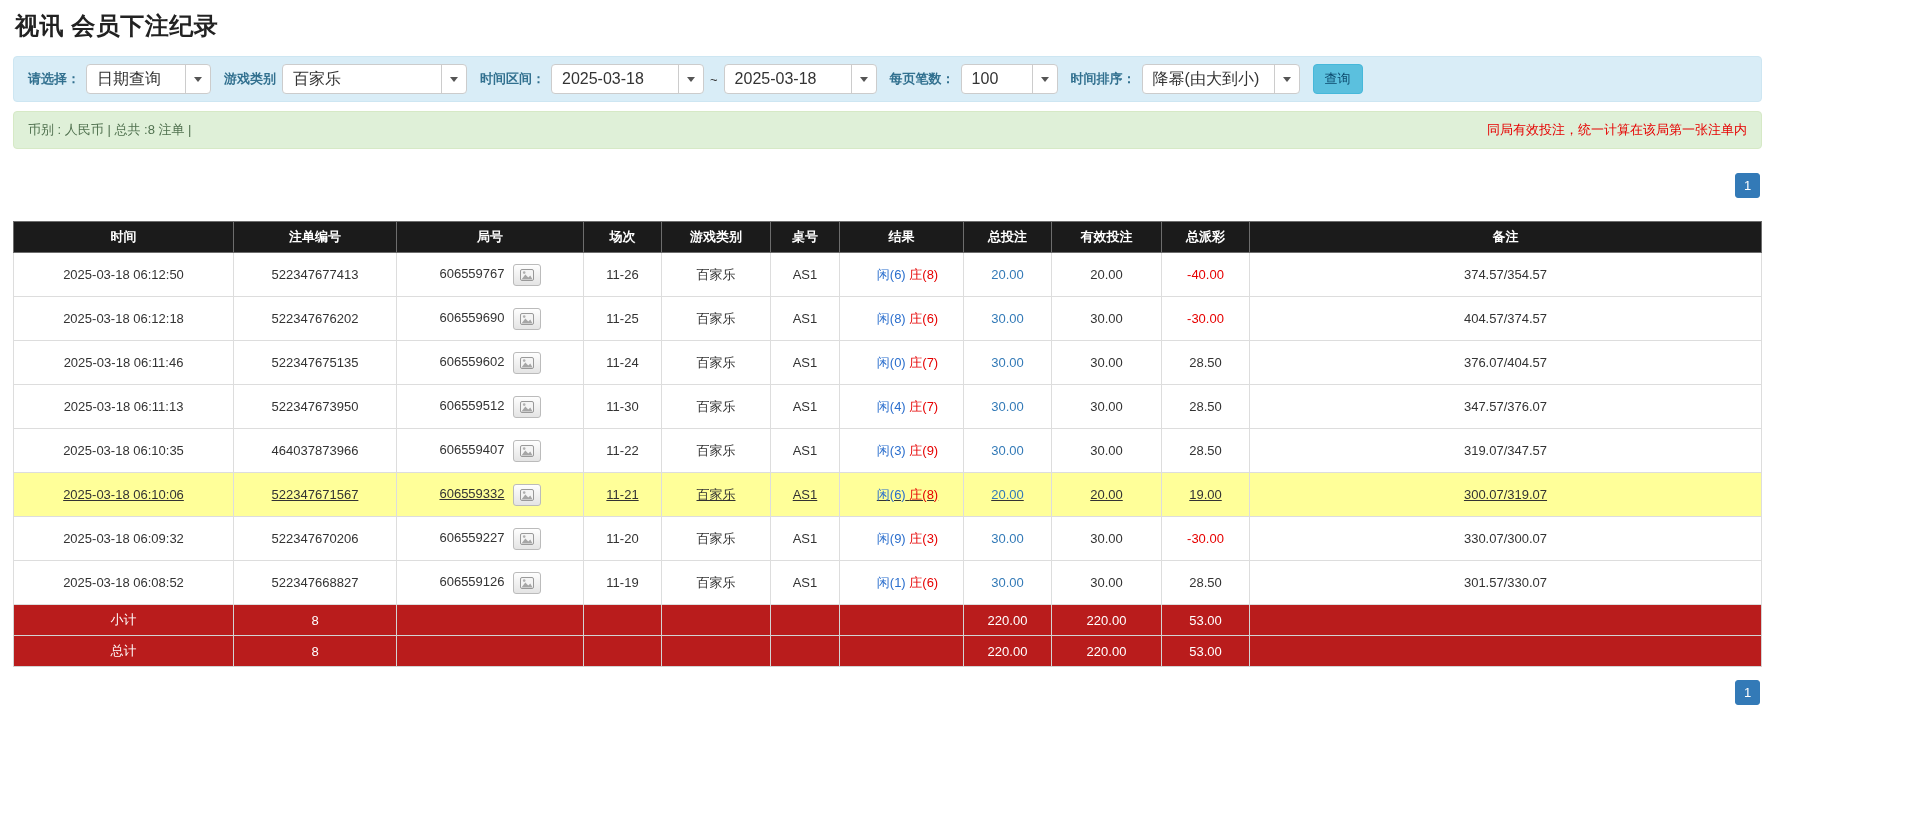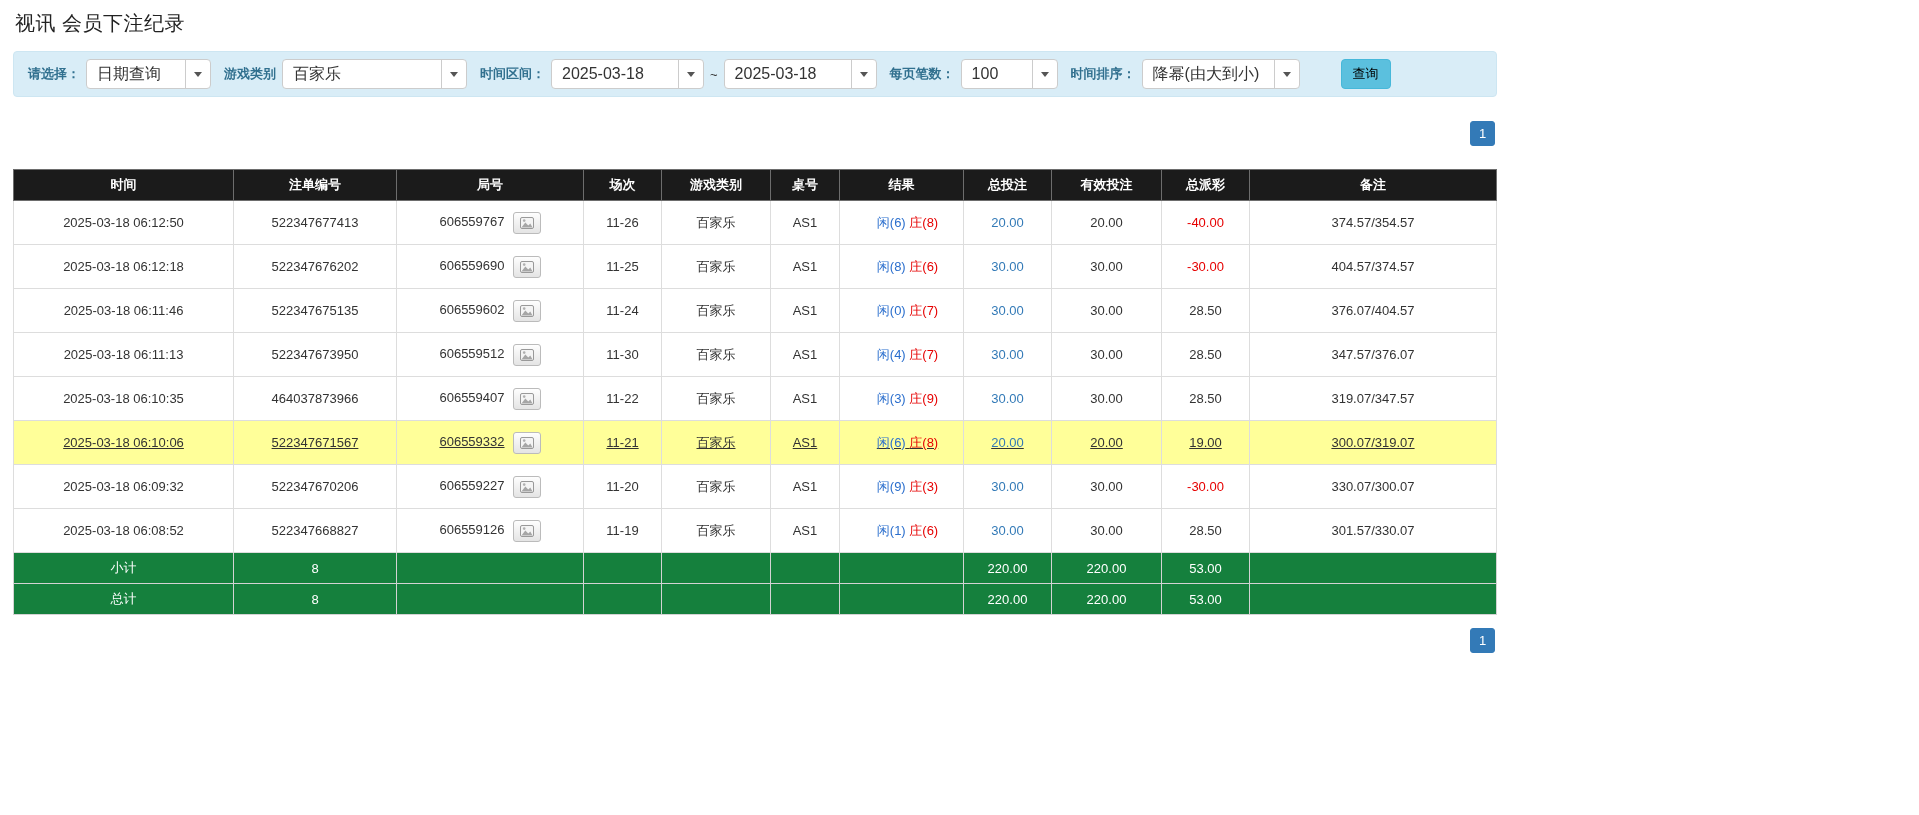--- a/index.html
+++ b/index.html
@@ -2,23 +2,23 @@
 <html><head>
 <meta charset="utf-8">
 <style>
   * { margin:0; padding:0; box-sizing:border-box; }
   html,body { background:#fff; }
   body {
     font-family:"Liberation Sans","DejaVu Sans",sans-serif;
     font-size:13px; color:#333;
   }
   .page { width:1919px; min-height:815px; padding:8px 13px; }
-  .content { width:1484px; }
-
-  .page-title { font-size:20px; font-weight:400; color:#222; margin:2px 0 14px 2px; letter-spacing:0.5px; }
+  .content { width:1749px; }
+
+  .page-title { font-size:24px; font-weight:700; color:#222; margin:2px 0 14px 2px; letter-spacing:0.5px; }
 
   
   .filter-bar {
     background:#d9edf7; border:1px solid #cde6f2; border-radius:4px;
     padding:7px 14px; height:46px; display:flex; align-items:center; gap:13px;
   }
   .fgroup { display:flex; align-items:center; gap:6px; }
   .filter-label { color:#31708f; font-weight:bold; font-size:13px; white-space:nowrap; }
   .tilde { color:#333; font-size:13px; }
   .dropdown {
@@ -26,22 +26,22 @@
     background:#fff; border:1px solid #ccc; border-radius:4px; height:30px; cursor:pointer;
   }
   .dd-value { padding:0 10px; font-size:16px; color:#333; white-space:nowrap; overflow:hidden; flex:1; text-align:left; }
   .dd-caret {
     width:25px; height:100%; border-left:1px solid #ccc;
     display:flex; align-items:center; justify-content:center; flex:0 0 25px;
   }
   .caret-shape { width:0; height:0; border-left:4px solid transparent; border-right:4px solid transparent; border-top:5px solid #555; }
   .w130{width:125px}.w185{width:185px}.w153{width:153px}.w97{width:97px}.w158{width:158px}
   .btn-search {
-    background:#5bc0de; color:#000000; border:1px solid #46b8da; border-radius:4px;
-    height:30px; padding:0 11px; font-size:13px; cursor:pointer; font-family:inherit;margin-left:28px;
+    background:#5bc0de; color:#0c4a6e; border:1px solid #46b8da; border-radius:4px;
+    height:30px; padding:0 11px; font-size:13px; cursor:pointer; font-family:inherit;
   }
 
   
   .info-bar {
     margin-top:9px; background:#dff0d8; border:1px solid #d6e9c6; border-radius:4px;
     padding:10px 14px; height:38px; display:flex; justify-content:space-between; align-items:center;
   }
   .info-left { color:#50714f; font-size:13px; }
   .info-right { color:#e60000; font-size:13px; }
 
@@ -57,21 +57,21 @@
   table { width:100%; border-collapse:collapse; table-layout:fixed;margin-top:23px; }
   th {
     background:#1b1b1b; color:#fff; font-weight:bold; font-size:13px;
     padding:6px 4px; border:1px solid #6d6d6d; text-align:center; height:27px;
   }
   td {
     border:1px solid #ddd; text-align:center; font-size:13px; padding:4px;
     height:44px; color:#333; background:#fff; overflow:hidden;
   }
   tr.highlight td { background:#ffff99;text-decoration:underline; }
-  tr.summary td { background:#15803d; color:#fff; height:31px; border:1px solid #d3d3d3; }
+  tr.summary td { background:#b91c1c; color:#fff; height:31px; border:1px solid #d3d3d3; }
   .result-player { color:#2a6ecd;padding-left:12px; }
   .result-banker { color:#e60000; }
   .total-bet { color:#337ab7; text-decoration:none; cursor:pointer; }
   .payout-neg { color:#e60000; }
   .icon-btn {
     display:inline-flex; align-items:center; justify-content:center;
     width:28px; height:22px; border:1px solid #bbb; border-radius:3px;
     background:linear-gradient(#fefefe,#e4e4e4); margin-left:8px; vertical-align:middle; cursor:pointer;
   }
 </style>
@@ -137,20 +137,24 @@
           <span class="dd-value">降幂(由大到小)</span>
           <span class="dd-caret">
               <span class="caret-shape"></span>
             </span>
         </div>
       </div>
 
       <button class="btn-search">查询</button>
     </div>
 
+    <div class="info-bar">
+      <span class="info-left">币别 : 人民币 | 总共 :8 注单 |</span>
+      <span class="info-right">同局有效投注，统一计算在该局第一张注单内</span>
+    </div>
 
     <div class="pagination-row top">
       <button class="page-btn">1</button>
     </div>
 
     <table>
       <colgroup>
         <col style="width:220px">
           <col style="width:163px">
           <col style="width:187px">

